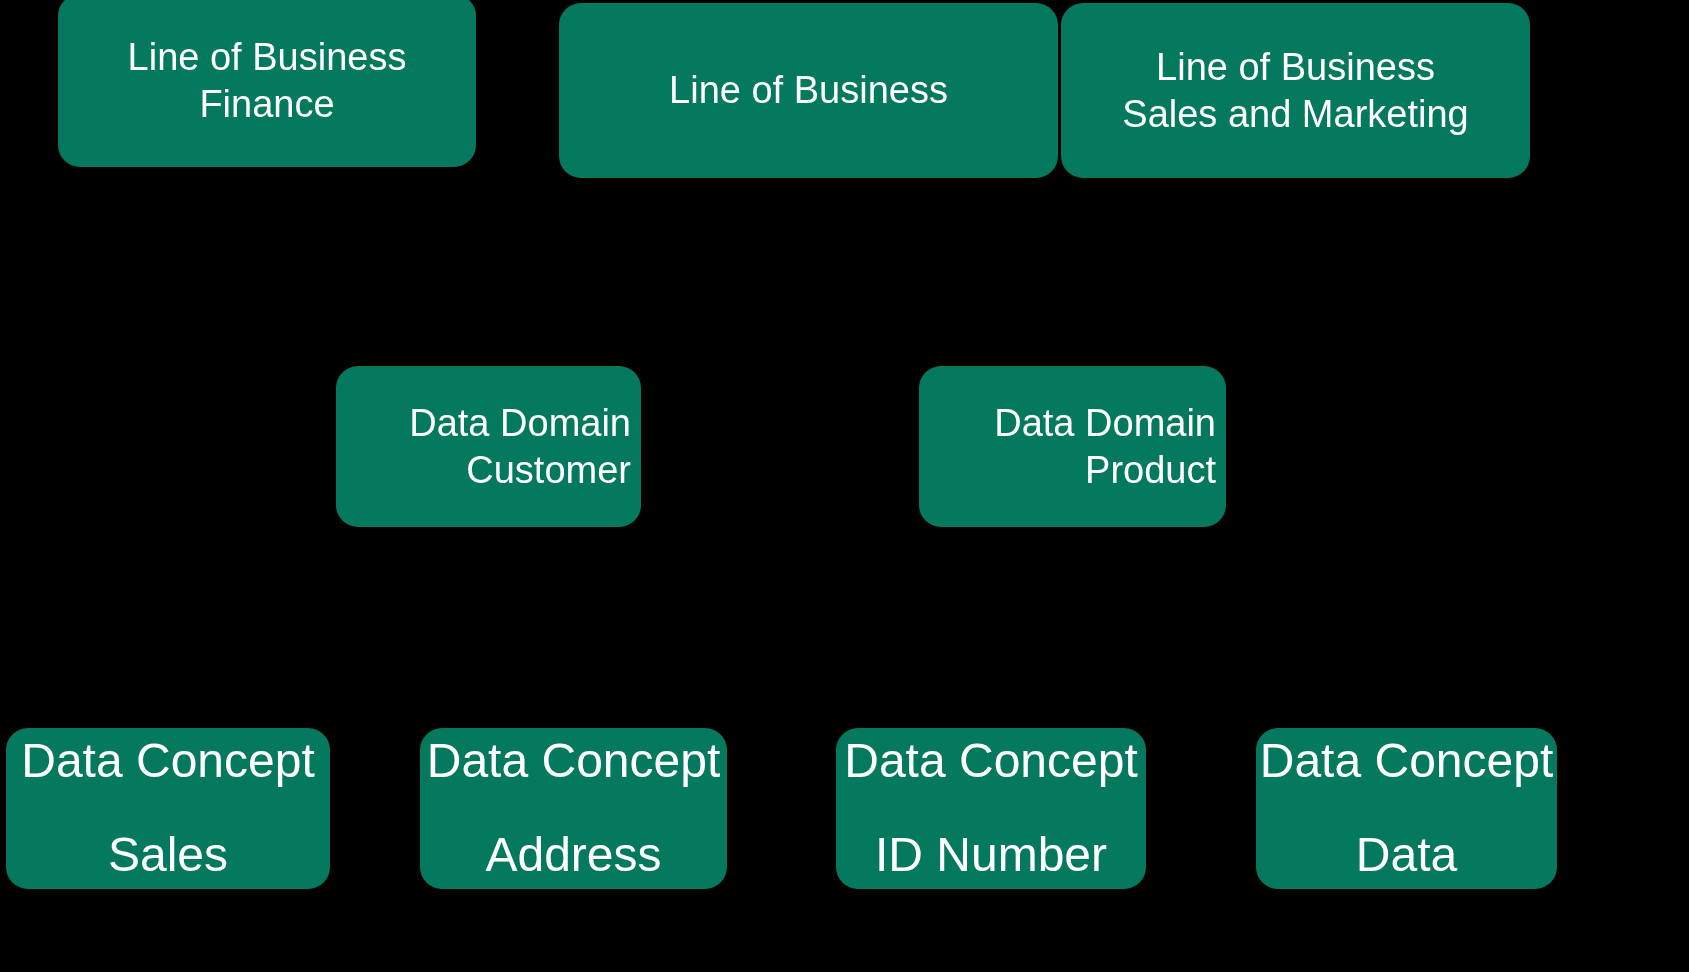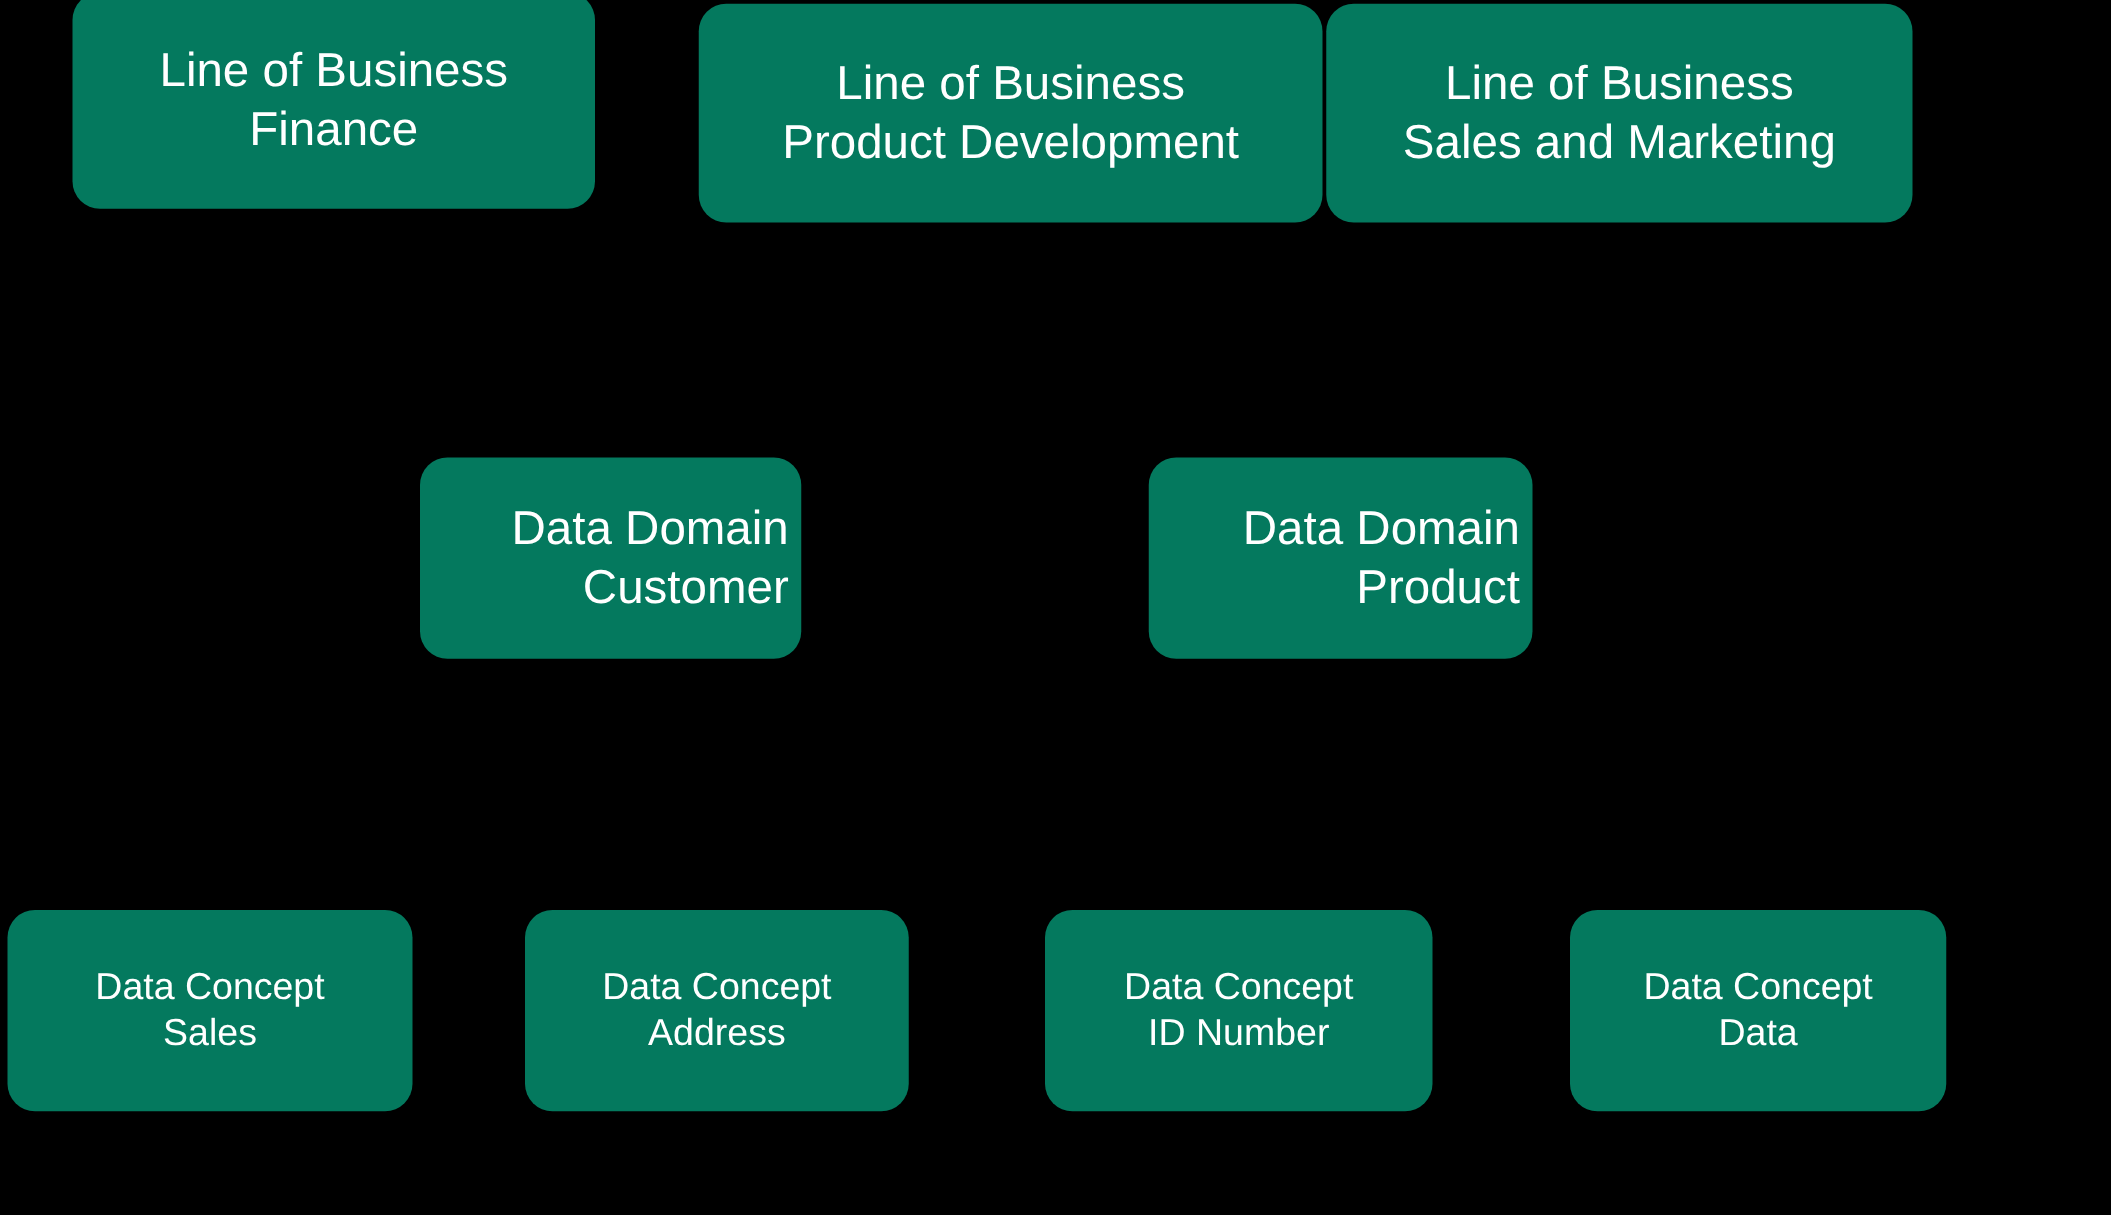--- a/index.html
+++ b/index.html
@@ -45,35 +45,35 @@
     font-weight: 400;
   }
   
   .row-domain {
     font-size: 38px;
     font-weight: 400;
     align-items: flex-end;
   }
   
   .row-concept {
-    font-size: 30px;
+    font-size: 48px;
     font-weight: 400;
+    justify-content: space-between;
   }
 </style>
 </head>
 <body>
 
 <div id="canvas" style="background: rgb(0, 0, 0); padding-left: 24px;">
     <div class="node row-lob" style="left: 58px; top: -6px; width: 418px; height: 173px; background: rgb(4, 121, 94); color: rgb(255, 255, 255);">
       <span class="type-line">Line of Business</span>
       <span class="name-line">Finance</span>
     </div>
     <div class="node row-lob" style="left: 559px; top: 3px; width: 499px; height: 175px; background: rgb(4, 121, 94); color: rgb(255, 255, 255);">
       <span class="type-line">Line of Business</span>
-      <span class="name-line">Product Development</span>
     </div>
     <div class="node row-lob" style="left: 1061px; top: 3px; width: 469px; height: 175px; background: rgb(4, 121, 94); color: rgb(255, 255, 255);">
       <span class="type-line">Line of Business</span>
       <span class="name-line">Sales and Marketing</span>
     </div>
     <div class="node row-domain" style="left: 336px; top: 366px; width: 305px; height: 161px; background: rgb(4, 121, 94); color: rgb(255, 255, 255);">
       <span class="type-line">Data Domain</span>
       <span class="name-line">Customer</span>
     </div>
     <div class="node row-domain" style="left: 919px; top: 366px; width: 307px; height: 161px; background: rgb(4, 121, 94); color: rgb(255, 255, 255);">

